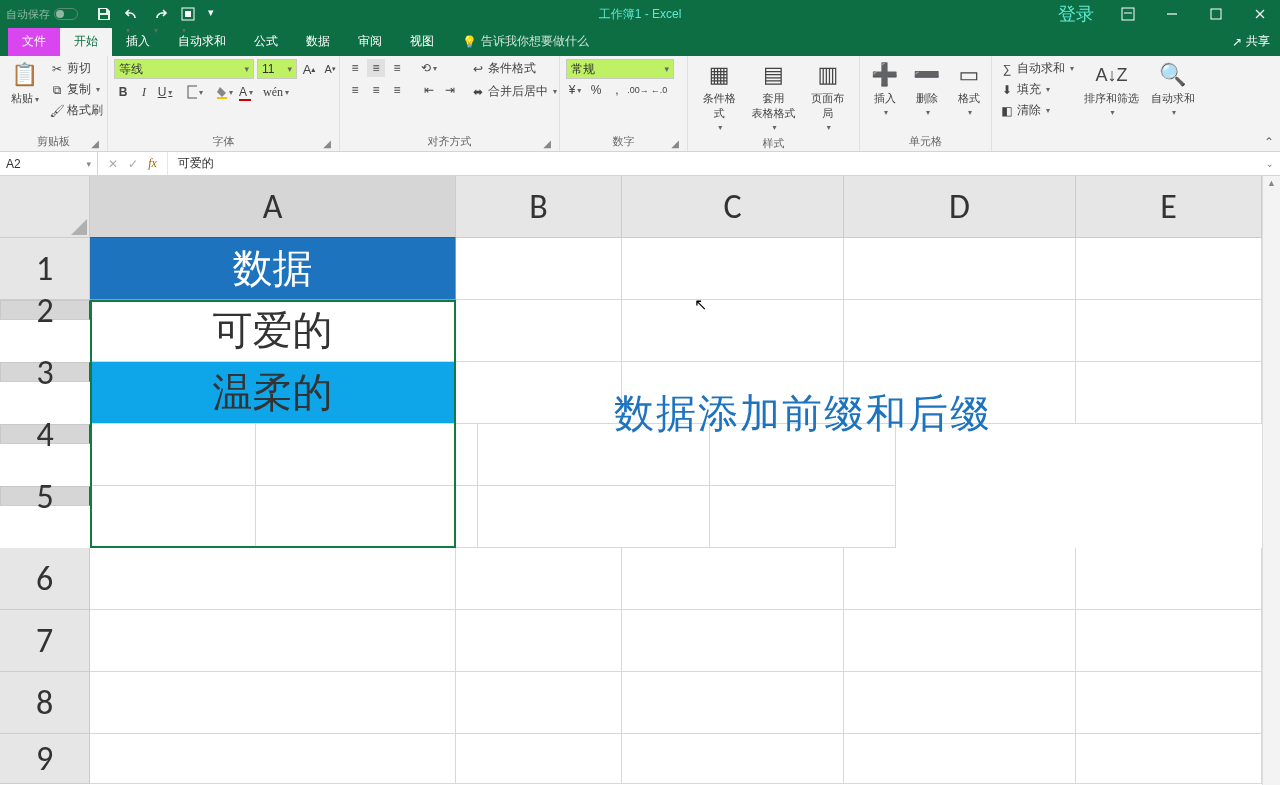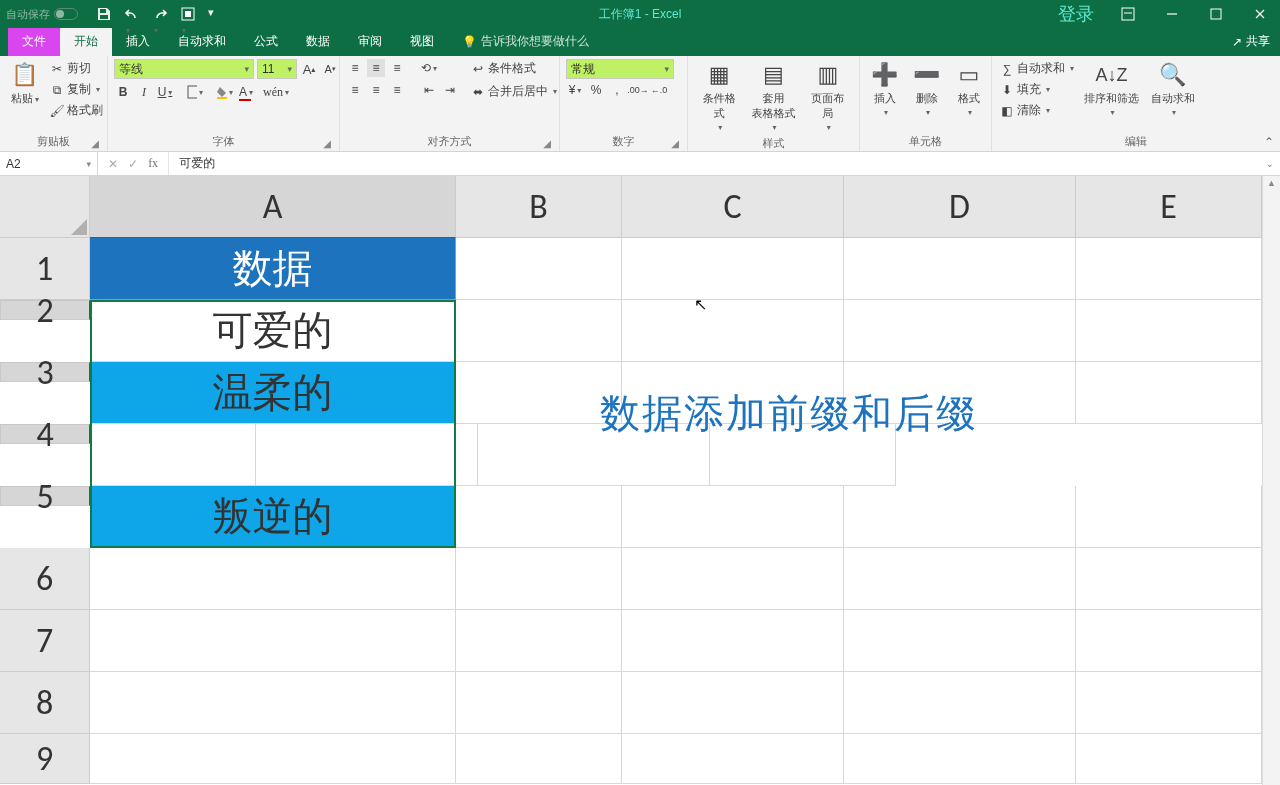--- a/index.html
+++ b/index.html
@@ -43,21 +43,21 @@
 .sel .arr { font-size:9px; color:#666; }
 .row { display:flex; gap:3px; align-items:center; }
 .sq { width:18px; height:18px; border:1px solid transparent; display:flex; align-items:center; justify-content:center; font-size:12px; color:#444;}
 .sq.b { font-weight:bold;} .sq.i { font-style:italic; font-family:serif;} .sq.u { text-decoration:underline;}
 
 
 .fbar { height:24px; border-bottom:1px solid #d4d4d4; display:flex; align-items:center; font-size:12px; }
 .namebox { width:98px; height:100%; border-right:1px solid #d4d4d4; display:flex; align-items:center; padding:0 6px; justify-content:space-between; background:#fff;}
 .namebox .arr { font-size:9px; color:#888;}
 .fbar .fxarea { display:flex; align-items:center; gap:10px; padding:0 10px; border-right:1px solid #e6e6e6; height:100%; color:#aaa;}
-.fbar .fxarea .fx { font-family:serif; color:#737373;}
+.fbar .fxarea .fx { font-style:italic; font-family:serif; color:#a16207;}
 .fbar .val { padding-left:10px; color:#333; }
 .fbar .expand { margin-left:auto; margin-right:6px; color:#888; font-size:10px;}
 
 
 .gridwrap { position:relative; height:calc(785px - 28px - 28px - 96px - 24px); display:flex; }
 .grid { flex:1; position:relative; overflow:hidden; }
 .cols { display:flex; height:62px; }
 .corner { width:90px; height:62px; background:#e6e6e6; border-right:1px solid #ccc; border-bottom:1px solid #ccc; position:relative;}
 .corner::after { content:""; position:absolute; right:2px; bottom:2px; width:0;height:0;border-left:16px solid transparent;border-bottom:16px solid #b0b0b0;}
 .colhdr { flex:0 0 auto; background:#e6e6e6; border-right:1px solid #ccc; border-bottom:1px solid #ccc; display:flex; align-items:center; justify-content:center; font-size:34px; color:#333; font-family:"Calibri",sans-serif;}
@@ -332,21 +332,20 @@
       </div>
       <div class="bigbtn drop">
           <span class="bi" style="font-size:18px">A↓Z</span>
           <span>排序和筛选</span>
         </div>
       <div class="bigbtn drop">
           <span class="bi">🔍</span>
           <span>自动求和</span>
         </div>
     </div>
-    <div class="group-label"><span>编辑</span></div>
   </div>
 
   <span class="collapse">⌃</span>
 </div>
 
 <div class="fbar">
   <div class="namebox">
       <span>A2</span>
       <span class="arr">▾</span>
     </div>
@@ -395,21 +394,20 @@
     </div>
     <div class="rowline">
         <div class="rowhdr sel">4</div>
       <div class="cell cB"></div>
         <div class="cell cC"></div>
         <div class="cell cD"></div>
         <div class="cell cE"></div>
     </div>
     <div class="rowline">
         <div class="rowhdr sel">5</div>
-      <div class="cell cA selrange">叛逆的</div>
       <div class="cell cB"></div>
         <div class="cell cC"></div>
         <div class="cell cD"></div>
         <div class="cell cE"></div>
     </div>
     <div class="rowline">
         <div class="rowhdr">6</div>
       <div class="cell cA"></div>
         <div class="cell cB"></div>
         <div class="cell cC"></div>
@@ -436,20 +434,20 @@
         <div class="rowhdr">9</div>
       <div class="cell cA"></div>
         <div class="cell cB"></div>
         <div class="cell cC"></div>
         <div class="cell cD"></div>
         <div class="cell cE"></div>
     </div>
 
     <div class="sel-outline" style="position:absolute;left:90px;top:124px;width:366px;height:248px;"></div>
 
-    <div class="annot" style="left:600px;top:210px;">数据添加前缀和后缀</div>
+    <div class="annot" style="left:614px;top:210px;">数据添加前缀和后缀</div>
   </div>
   <div class="vscroll">
     <div class="thumbtop">▲</div>
   </div>
 </div>
 
 <div class="cursor">↖</div>
 
 </body></html>

